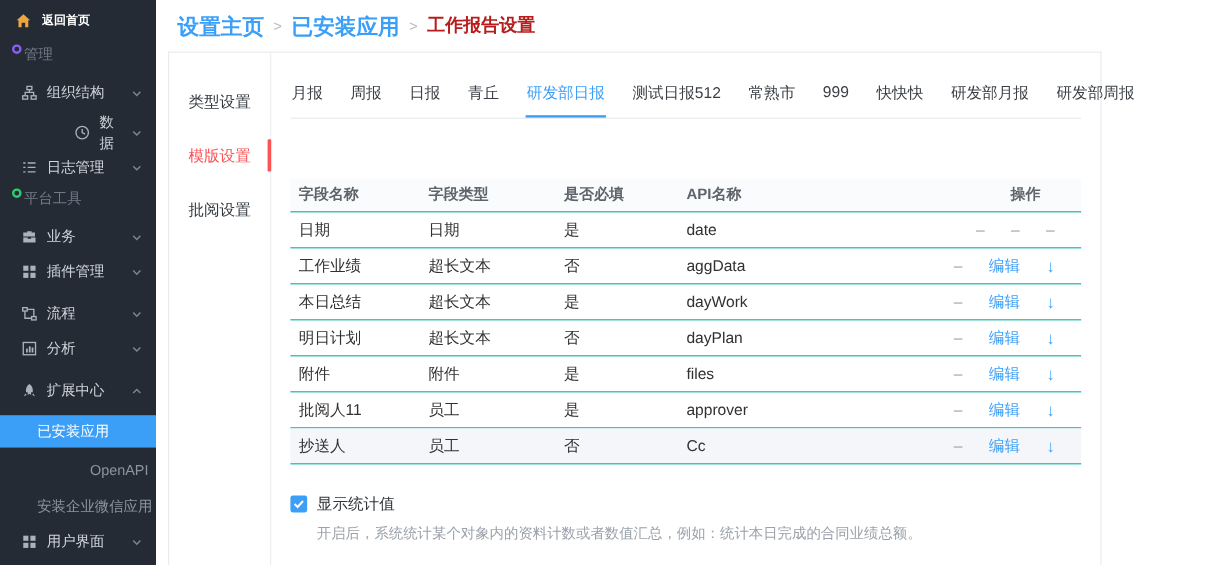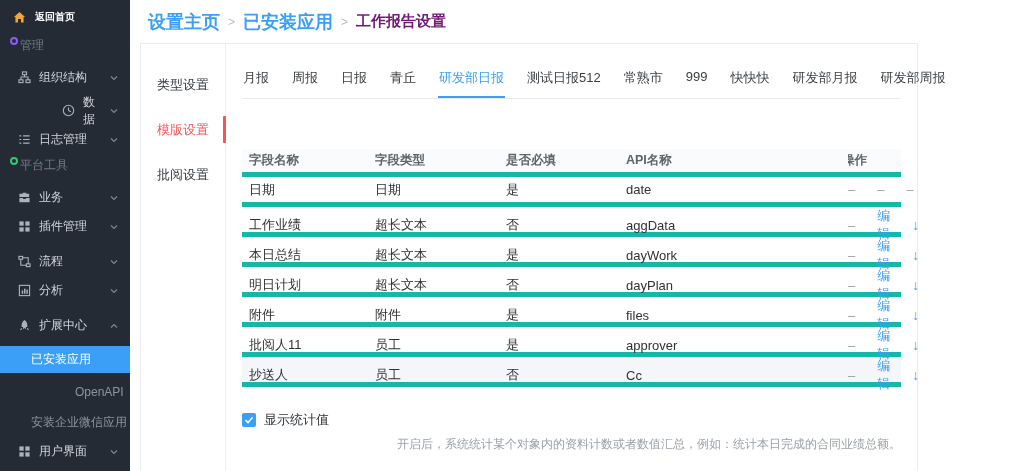--- a/index.html
+++ b/index.html
@@ -18,55 +18,55 @@
   .side-sub { height:30px; display:flex; align-items:center; padding-left:31px; color:#8b95a1; cursor:pointer; }
   .side-sub.active { background:#3b9ff8; color:#ffffff; height:27px; }
   .chev { width:8px; height:8px; flex:none; }
   .mt4 { margin-top:4px;margin-left:44px; } .mt6 { margin-top:6px; }
   .icon12 { width:13px; height:13px; flex:none; }
 
   
   .topbar { position:absolute; left:130px; top:0; width:894px; height:43px; background:#fff; display:flex; align-items:center; padding-left:18px; gap:8px; }
   .crumb-link { color:#3b9ff8; font-weight:bold; font-size:18px; cursor:pointer; }
   .crumb-sep { color:#b6bcc5; font-size:12px; }
-  .crumb-current { color:#701a75; font-weight:bold; font-size:15px; }
+  .crumb-current { color:#b91c1c; font-weight:bold; font-size:15px; }
 
   
   .card { position:absolute; left:140px; top:43px; width:778px; height:430px; background:#ffffff; border:1px solid #e9ebf0; border-bottom:none; display:flex; }
   .settings-nav { width:85px; border-right:1px solid #eceef2; padding-top:18px; flex:none; }
   .snav-item { position:relative; height:45px; display:flex; align-items:center; justify-content:center; color:#33383f; cursor:pointer; }
   .snav-item.active { color:#fa5356; }
   .snav-item.active::after { content:""; position:absolute; right:-1px; top:9px; width:3px; height:27px; background:#fa5356; border-radius:1px; }
 
   .content { flex:1; padding:0 16px; position:relative; min-width:0; }
 
   
   .tabs { display:flex; gap:21px; border-bottom:1px solid #e8eaee; padding-top:16px; }
   .tab { padding:9px 1px 11px; color:#3a3f45; cursor:pointer; white-space:nowrap; }
   .tab.active { color:#3b9ff8; border-bottom:2px solid #3b9ff8; padding-bottom:9px;text-align:center; }
 
   
   .table { margin-top:50px; }
-  .trow { display:grid; grid-template-columns:107px 113px 102px 212px 1fr; align-items:center; height:30px; border-bottom:5px solid #14b8a6;gap:18px; }
+  .trow { display:grid; grid-template-columns:107px 113px 102px 212px 1fr; align-items:center; height:30px; border-bottom:1px solid #14b8a6; }
   .trow.head { background:#fafbfc; color:#5f646b; height:28px; font-weight:bold; font-size:12.5px; }
   .trow.hl { background:#f4f6f9; }
   .tcell { padding-left:8px; overflow:hidden; white-space:nowrap; }
   .trow .tcell:first-child { padding-left:7px; }
   .ops { display:flex; justify-content:flex-end; align-items:center; gap:22px; padding-right:22px; }
   .ops.head-ops { padding-right:34px; }
   .dash { color:#9aa0a8; }
   .edit-link { color:#3b9ff8; cursor:pointer; }
   .arrow-down { color:#3b9ff8; cursor:pointer; font-size:14px; }
 
   
   .stats { margin-top:24px; }
   .stats-row { display:flex; align-items:center; gap:8px; }
   .checkbox { width:14px; height:14px; border-radius:2px; background:#3b9ff8; display:flex; align-items:center; justify-content:center; cursor:pointer; flex:none; }
   .stats-label { color:#2f3439; }
-  .stats-desc { margin:7px 0 0 22px; font-size:12px; color:#9aa1a9;text-align:right; }
+  .stats-desc { margin:7px 0 0 22px; font-size:12px; color:#9aa1a9; }
 </style>
 </head>
 <body>
 
 <div class="sidebar">
   <div class="side-home">
     <svg class="icon12" viewBox="0 0 14 14">
         <path d="M7 1 L13 6.4 L11.4 6.4 L11.4 12.5 L8.6 12.5 L8.6 8.6 L5.4 8.6 L5.4 12.5 L2.6 12.5 L2.6 6.4 L1 6.4 Z" fill="#f0a63c"></path>
       </svg>
     <span>返回首页</span>

